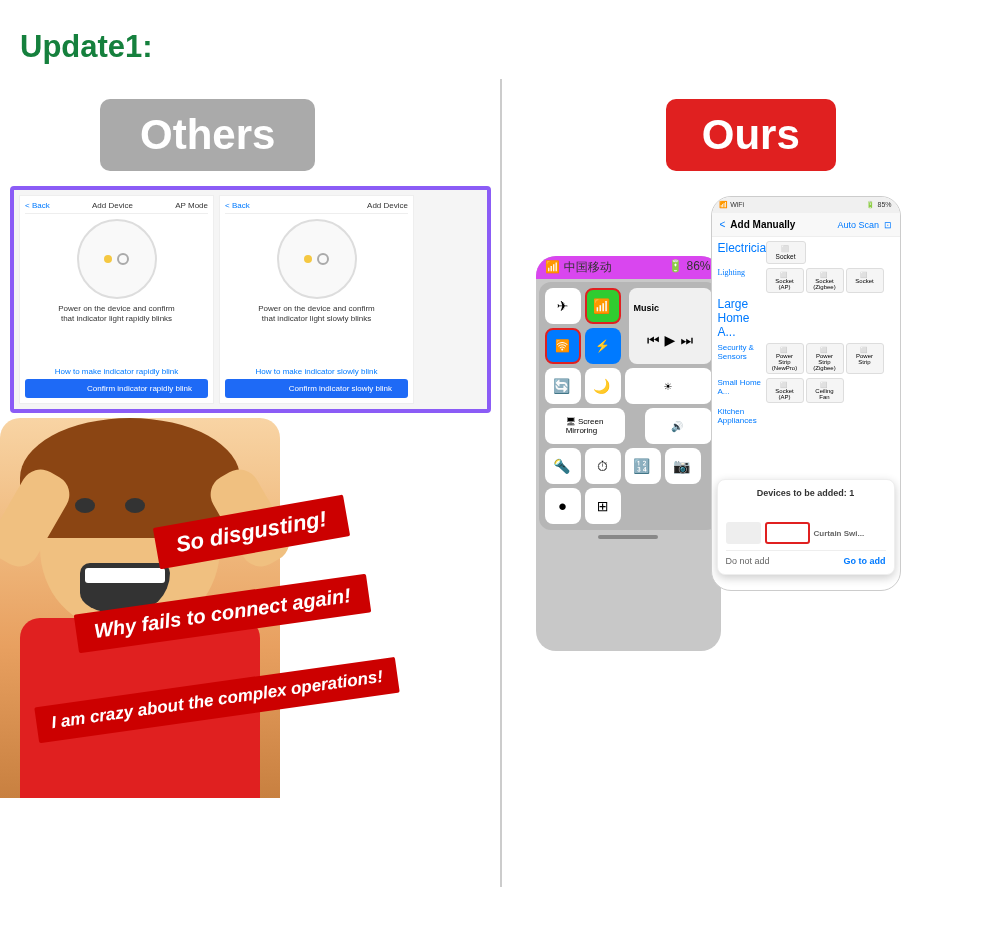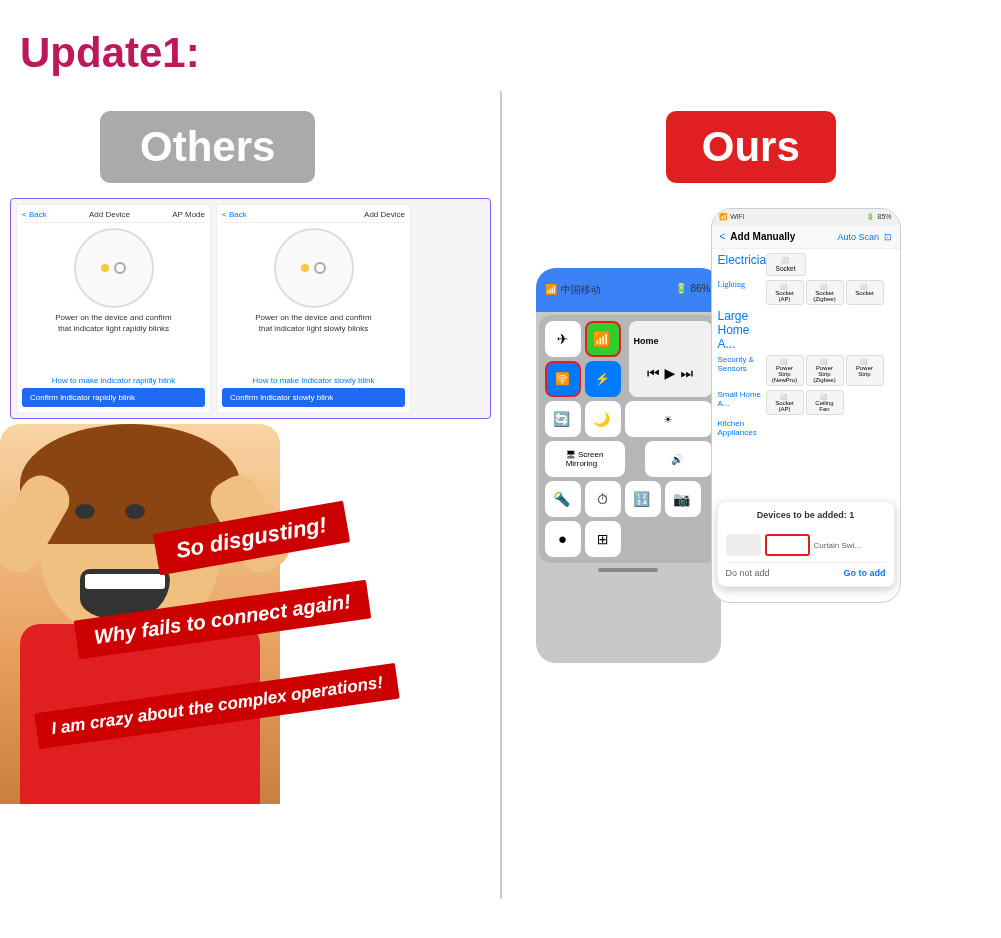--- a/index.html
+++ b/index.html
@@ -8,23 +8,23 @@
       height: 938px;
       background: #fff;
       font-family: Arial, sans-serif;
       overflow: hidden;
       position: relative;
     }
     .header {
       padding: 30px 20px 15px 20px;
     }
     .header-line1 {
-      font-size: 42px;
+      font-size: 31px;
       font-weight: 900;
-      color: #be185d;
+      color: #15803d;
       line-height: 1.1;
     }
     .header-line2 {
       font-size: 38px;
       font-weight: 400;
       color: #000;
       line-height: 1.2;
     }
     .content-area {
       display: flex;
@@ -70,21 +70,21 @@
       font-weight: 700;
       border-radius: 10px;
       padding: 12px 36px;
       display: inline-block;
       margin: 10px auto 15px auto;
     }
     .screens-container {
       display: flex;
       gap: 5px;
       background: #f5f5f5;
-      border: 1px solid #8b5cf6;
+      border: 4px solid #8b5cf6;
       padding: 5px;
       border-radius: 4px;
       margin: 0 10px;
     }
     .screen-box {
       background: #fff;
       border: 1px solid #eee;
       width: 195px;
       padding: 5px;
       font-size: 8px;
@@ -124,24 +124,24 @@
       font-size: 8px;
       display: block;
       text-align: center;
       margin: 8px 0 3px;
     }
     .confirm-btn-blue {
       background: #1e6af6;
       color: #fff;
       font-size: 8px;
       border: none;
-      padding: 5px 8px;
+      padding: 5px 16px;
       border-radius: 3px;
       width: 100%;
-      text-align: left;
+      text-align: right;
     }
     
     .red-banner {
       position: absolute;
       background: #cc0000;
       color: #fff;
       font-size: 20px;
       font-weight: 900;
       font-style: italic;
       padding: 8px 20px;
@@ -265,42 +265,42 @@
   <div class="right-panel">
 
     <div style="display:flex; justify-content:center; padding-top:10px; width:100%;">
       <div class="ours-badge">Ours</div>
     </div>
 
     <div style="display:flex; gap:10px; margin-top:10px; padding:0 15px; width:100%;">
 
       <div class="ios-phone" style="position:relative; width:185px; height:395px; background:#c8c8c8; border-radius:20px; overflow:hidden; flex-shrink:0;">
 
-        <div style="background:#3b82f6; padding:15px 10px; display:flex; justify-content:space-between; font-size:10px; color:#333;">
+        <div style="background:#d946ef; padding:3px 10px; display:flex; justify-content:space-between; font-size:12px; color:#333;">
           <span>📶 中国移动</span>
           <span>🔋 86%</span>
         </div>
 
         <div style="background:rgba(180,180,180,0.9); margin:3px; border-radius:12px; padding:6px;">
 
           <div style="display:flex; gap:4px; margin-bottom:4px;">
 
             <div style="display:flex; flex-direction:column; gap:4px; width:80px;">
               <div style="display:flex; gap:4px;">
                 <div style="background:#fff; border-radius:8px; width:36px; height:36px; display:flex; align-items:center; justify-content:center; font-size:14px;">✈</div>
                 <div style="background:#30cc30; border-radius:8px; width:36px; height:36px; display:flex; align-items:center; justify-content:center; font-size:14px; color:#fff; border:2px solid #e02020;">📶</div>
               </div>
               <div style="display:flex; gap:4px;">
                 <div style="background:#007aff; border-radius:8px; width:36px; height:36px; display:flex; align-items:center; justify-content:center; font-size:12px; color:#fff; border:2px solid #e02020;">🛜</div>
                 <div style="background:#007aff; border-radius:8px; width:36px; height:36px; display:flex; align-items:center; justify-content:center; font-size:12px; color:#fff;">⚡</div>
               </div>
             </div>
 
             <div style="background:#f0f0f0; border-radius:8px; flex:1; height:76px; display:flex; flex-direction:column; justify-content:space-around; padding:5px;">
-              <div style="font-size:9px; font-weight:600;">Home</div>
+              <div style="font-size:9px; font-weight:600;">Music</div>
               <div style="display:flex; gap:5px; justify-content:center; font-size:14px;">
                 <span>⏮</span>
                 <span>▶</span>
                 <span>⏭</span>
               </div>
             </div>
           </div>
 
           <div style="display:flex; gap:4px; margin-bottom:4px;">
             <div style="background:#fff; border-radius:8px; width:36px; height:36px; display:flex; align-items:center; justify-content:center; font-size:14px;">🔄</div>
@@ -381,22 +381,22 @@
               <div style="background:#f5f5f5; border:1px solid #ddd; border-radius:3px; padding:2px 3px; font-size:6px; text-align:center; width:38px;">⬜<br>Ceiling<br>Fan</div>
             </div>
           </div>
 
           <div style="display:flex; align-items:flex-start; margin-bottom:4px;">
             <span style="color:#007aff; font-size:8px; width:48px; flex-shrink:0;">Kitchen Appliances</span>
           </div>
         </div>
 
         <div style="position:absolute; bottom:15px; left:5px; right:5px; background:#fff; border:1px solid #eee; border-radius:8px; box-shadow:0 3px 10px rgba(0,0,0,0.2); padding:8px;">
-          <div style="font-size:9px; text-align:center; margin-bottom:14px; color:#333; font-weight:600;">Devices to be added: 1</div>
-          <div style="display:flex; align-items:center; margin-bottom:6px; gap:4px;">
+          <div style="font-size:9px; text-align:center; margin-bottom:24px; color:#333; font-weight:600;">Devices to be added: 1</div>
+          <div style="display:flex; align-items:center; margin-bottom:6px; gap:4px;font-weight:bold;">
             <div style="width:35px; height:22px; background:#eee; border-radius:3px;"></div>
             <div style="width:45px; height:22px; border:2px solid #e02020; border-radius:3px;"></div>
             <span style="font-size:8px; color:#666;">Curtain Swi...</span>
           </div>
           <div style="display:flex; justify-content:space-between; border-top:1px solid #eee; padding-top:5px;">
             <span style="font-size:9px; color:#666;">Do not add</span>
             <span style="font-size:9px; color:#007aff; font-weight:700;">Go to add</span>
           </div>
         </div>
       </div>

